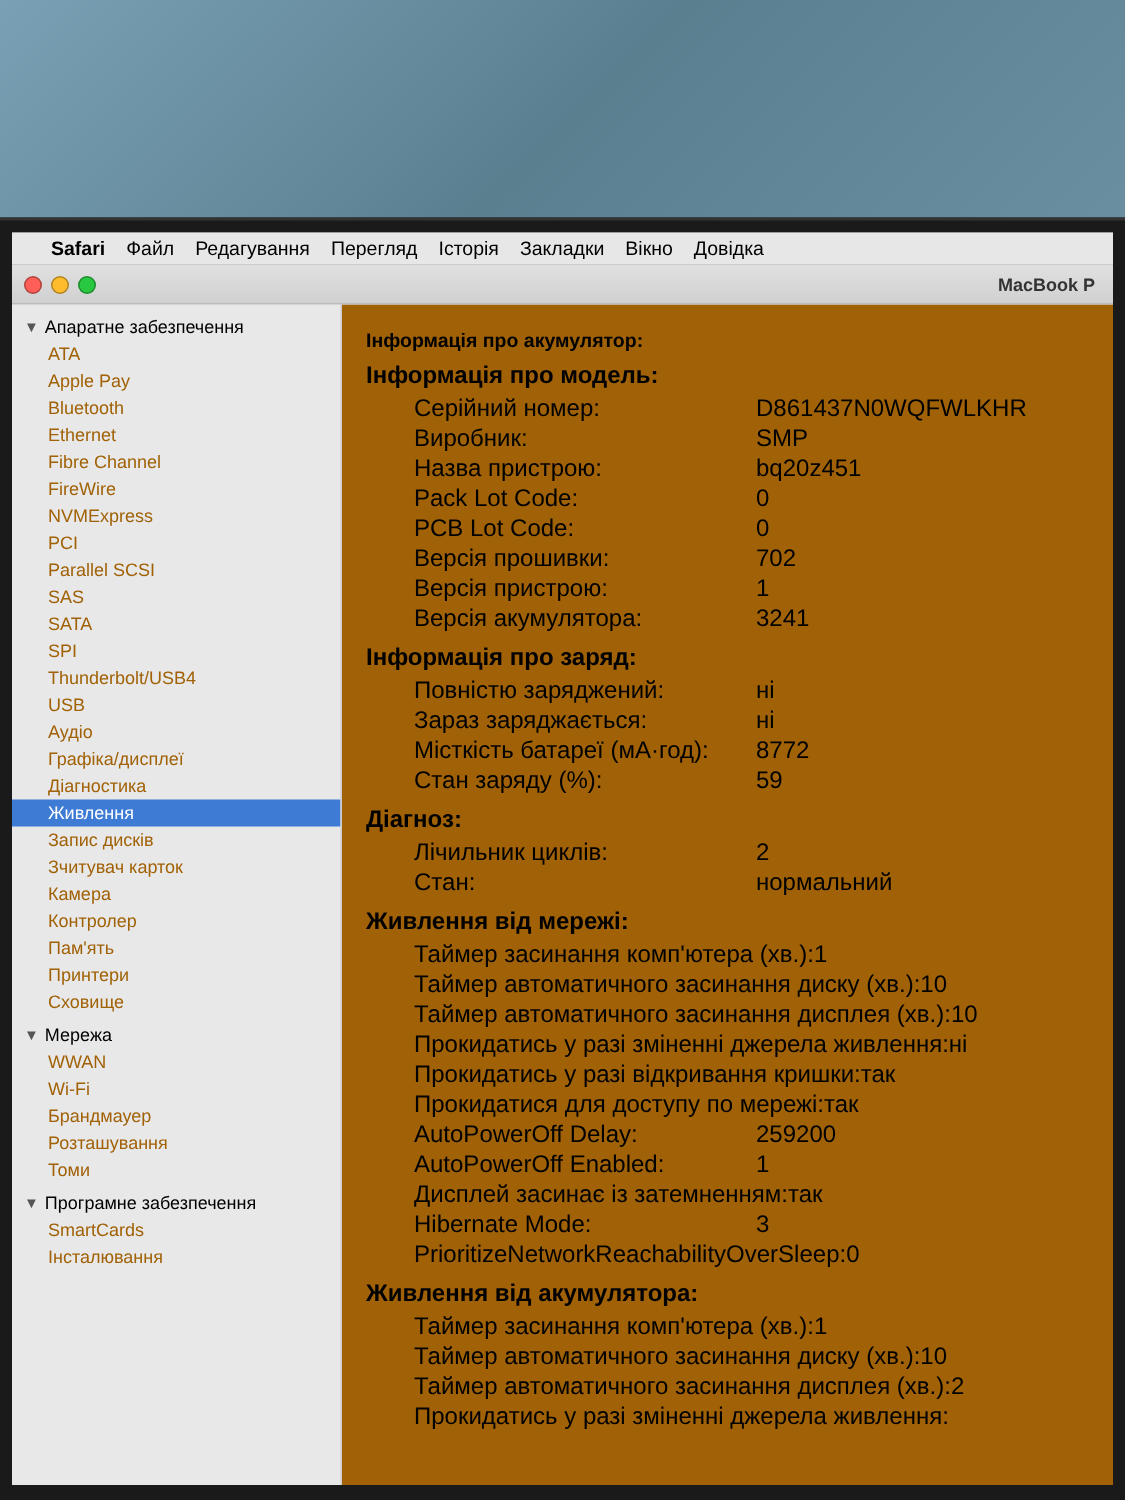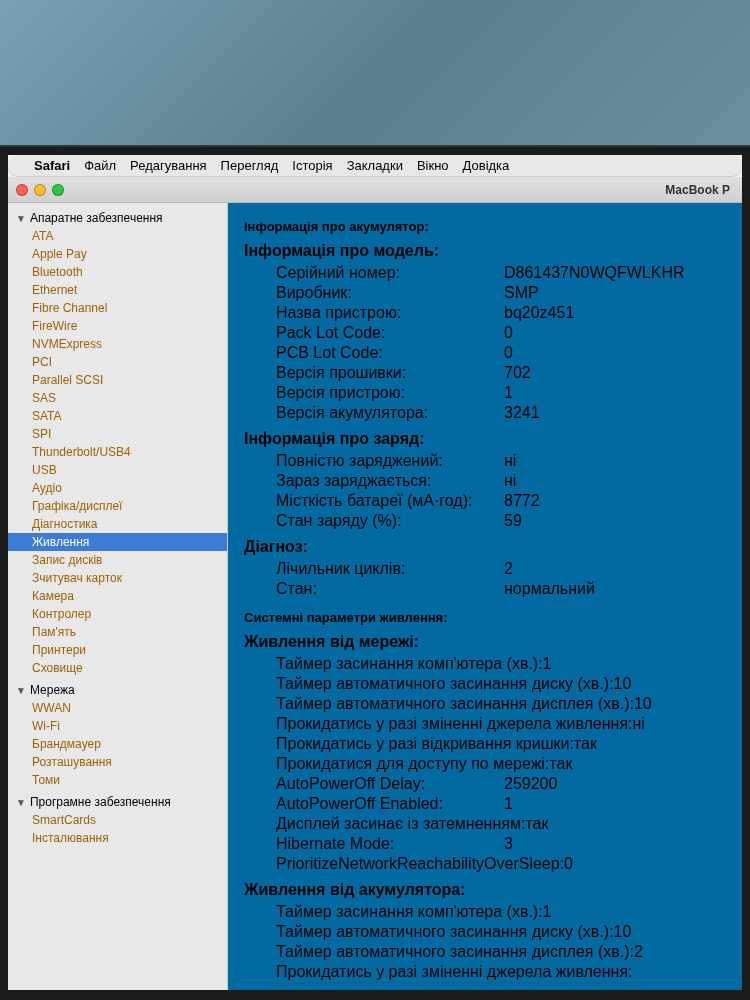--- a/index.html
+++ b/index.html
@@ -48,21 +48,20 @@
       width: 100%;
       height: 22px;
       background: rgba(230,230,230,0.95);
       display: flex;
       align-items: center;
       padding: 0 8px;
       border-bottom: 1px solid #ccc;
       font-size: 13px;
       gap: 14px;
       position: relative;
-      border-radius: 10px;
     }
 
     .menu-apple {
       font-size: 14px;
       margin-right: 4px;
     }
 
     .menu-item {
       cursor: pointer;
       white-space: nowrap;
@@ -159,21 +158,21 @@
     .sidebar-item.selected {
       background: #3d7bd5;
       color: white;
       border-radius: 0;
       padding-left: 24px;
     }
 
     
     .detail-panel {
       flex: 1;
-      background: #0369a1;
+      background: #a16207;
       padding: 12px 16px;
       overflow-y: auto;
       font-size: 12px;
       color: #000;
     }
 
     .detail-section-title {
       font-weight: 700;
       font-size: 13px;
       margin-bottom: 8px;
@@ -357,21 +356,20 @@
 
         <div class="detail-row">
           <span class="detail-label indented">Лічильник циклів:</span>
           <span class="detail-value">2</span>
         </div>
         <div class="detail-row">
           <span class="detail-label indented">Стан:</span>
           <span class="detail-value">нормальний</span>
         </div>
 
-        <div class="detail-section-title" style="margin-top:12px;">Системні параметри живлення:</div>
 
         <div class="detail-subsection-title">Живлення від мережі:</div>
 
         <div class="detail-row">
           <span class="detail-label indented">Таймер засинання комп'ютера (хв.):</span>
           <span class="detail-value">1</span>
         </div>
         <div class="detail-row">
           <span class="detail-label indented">Таймер автоматичного засинання диску (хв.):</span>
           <span class="detail-value">10</span>

